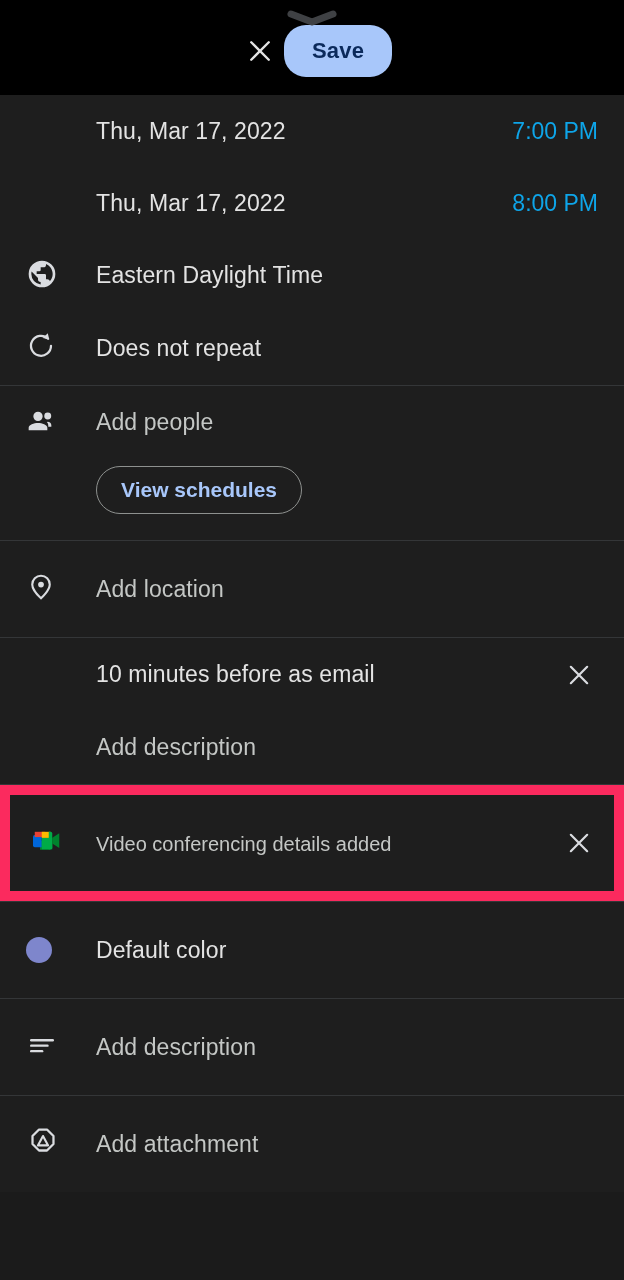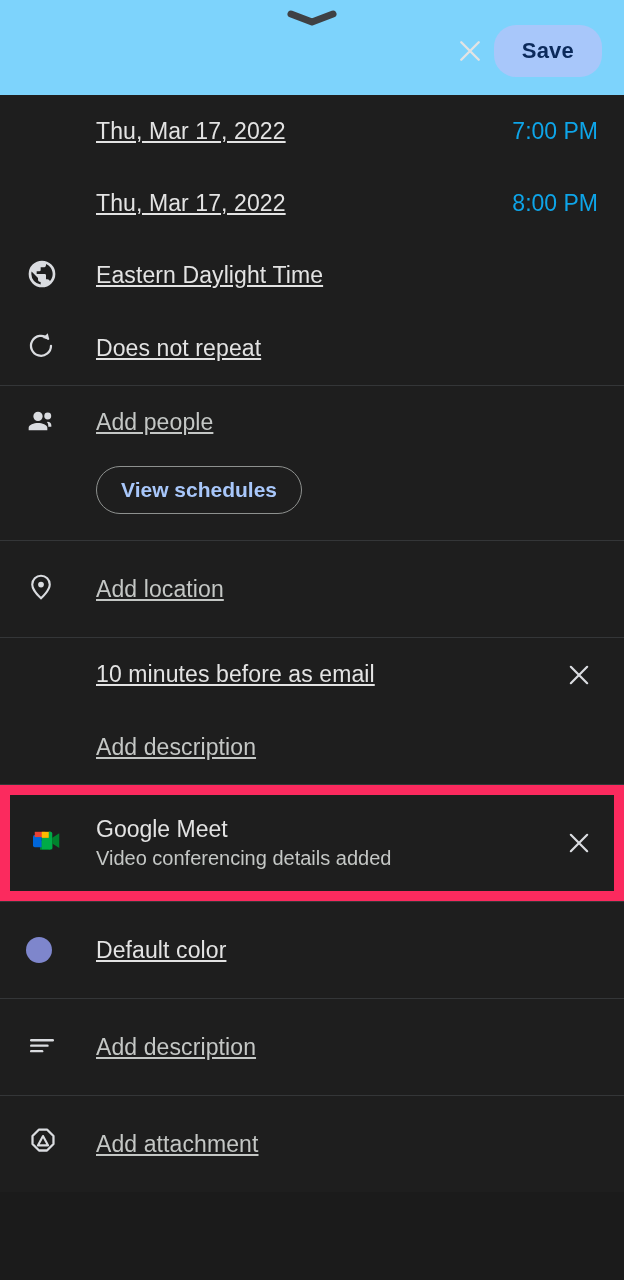--- a/index.html
+++ b/index.html
@@ -9,24 +9,24 @@
     background:#1b1b1b;
     font-family:"Liberation Sans", sans-serif;
     overflow:hidden;
   }
   body { position:relative; }
 
   
   .appbar{
     position:relative;
     height:95px;
-    background:#7dd3fc;
-    display:flex;
-    align-items:center;
-    justify-content:flex-end;
+    background:#000000;
+    display:flex;
+    align-items:center;
+    justify-content:center;
     padding:0 22px 0 26px;
   }
   .drag-handle{
     position:absolute;
     top:10px; left:50%;
     transform:translateX(-50%);
     width:50px; height:16px;
   }
   .close-btn{
     width:48px; height:48px;
@@ -73,21 +73,20 @@
     display:flex;
     align-items:center;
     justify-content:space-between;
     min-width:0;
   }
   .label{
     font-size:23px;
     color:#e3e3e3;
     letter-spacing:.1px;
     white-space:nowrap;
-    text-decoration:underline;
   }
   .label.dim{ color:#c4c7c5; }
   .value-right{
     font-size:23px;
     color:#0ea5e9;
     white-space:nowrap;
   }
   .ico{ display:block; }
 
   
@@ -286,21 +285,20 @@
           <path fill="#e94235" d="M10 14h12v6H10z" transform="translate(0,-0.5)"></path>
           <path fill="#ffba00" d="M18 13.5h10v7H18z"></path>
           <path fill="#00ac47" d="M28 13.5h-2v20h2a2 2 0 0 0 2-2v-16a2 2 0 0 0-2-2z"></path>
           <path fill="#00ac47" d="M18 20.5h12v13H18z"></path>
           <path fill="#00832d" d="M30 20.2l8-5.2v17l-8-5.2z"></path>
           <path fill="#2684fc" d="M10 13.5h8v7h-8z" opacity="0"></path>
         </svg>
       </span>
     </div>
     <div class="conf-text">
-      <div class="conf-title">Google Meet</div>
       <div class="conf-sub">Video conferencing details added</div>
     </div>
     <span class="x-btn">
       <svg width="28" height="28" viewBox="0 0 24 24" fill="none">
         <path d="M5 5 L19 19 M19 5 L5 19" stroke="#dadce0" stroke-width="1.9" stroke-linecap="round"></path>
       </svg>
     </span>
   </div>
 </div>
 

